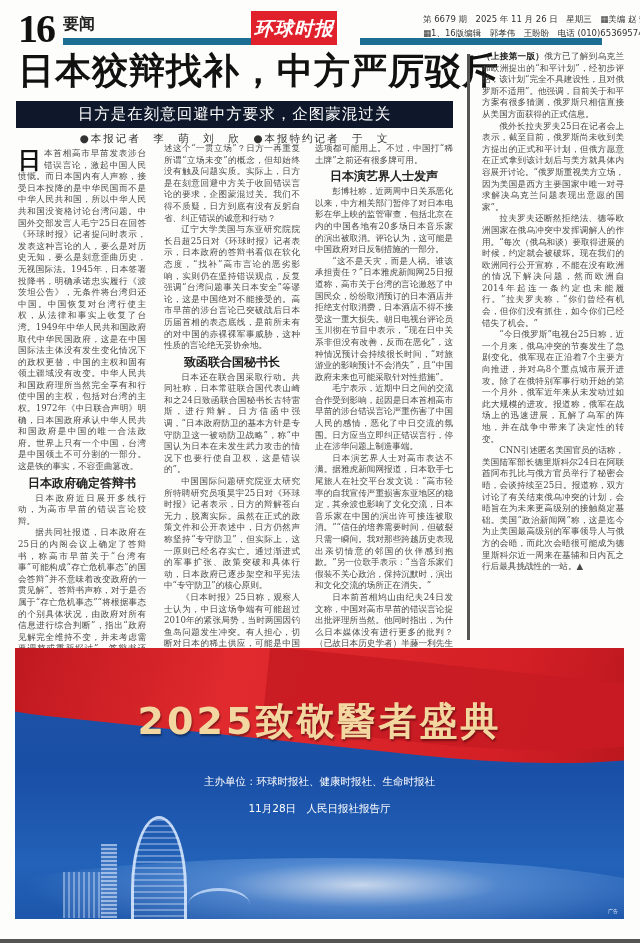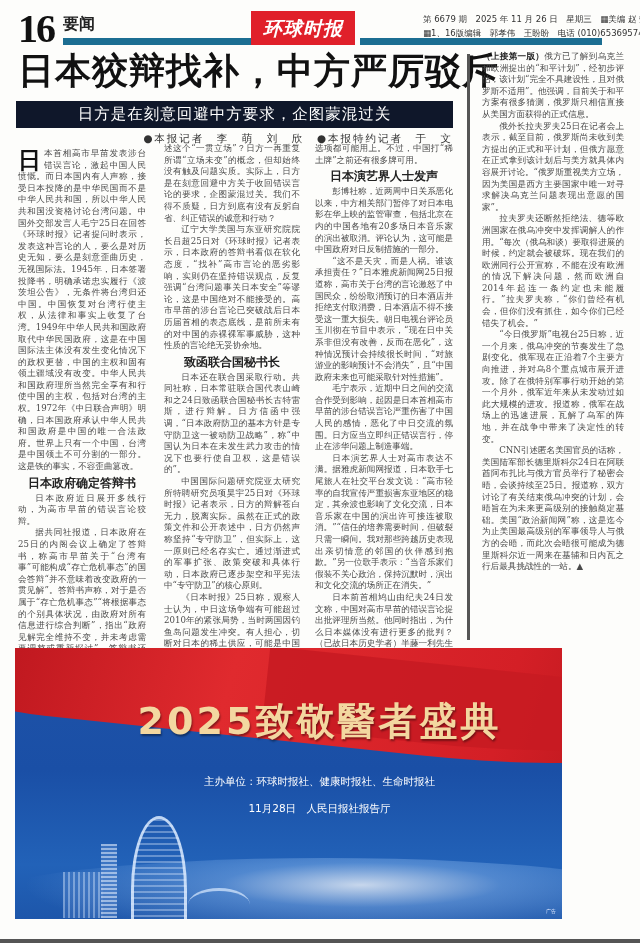--- a/index.html
+++ b/index.html
@@ -2,39 +2,39 @@
 <html><head>
 <meta charset="utf-8">
 <style>
   html, body { margin:0; padding:0; background:#fdfdfb; }
   body { width:640px; height:943px; position:relative; overflow:hidden; font-family:"DejaVu Serif","Liberation Serif",serif; color:#3a3a3a; }
   .masthead { position:absolute; left:0; top:0; width:640px; height:48px; }
   .page-num { position:absolute; left:18px; top:12px; font-family:"Liberation Serif","DejaVu Serif",serif; font-weight:bold; font-size:40px; line-height:34px; color:#111; letter-spacing:-2px; }
   .section { position:absolute; left:63px; top:14px; font-size:16px; color:#222; font-family:"DejaVu Serif",serif; font-weight:bold; }
   .rule-blue { position:absolute; left:63px; top:38px; width:240px; height:7px; background:#1c6e92; }
   .rule-blue2 { position:absolute; left:360px; top:38px; width:242px; height:7px; background:#1c6e92; }
-  .logo { position:absolute; left:251px; top:11px; width:104px; height:34px; background:#e0202a; color:#fff; font-family:"DejaVu Serif",serif; font-weight:bold; font-size:19px; line-height:34px; text-align:center; letter-spacing:1px; font-style:italic; }
+  .logo { position:absolute; left:251px; top:11px; width:86px; height:34px; background:#e0202a; color:#fff; font-family:"DejaVu Serif",serif; font-weight:bold; font-size:19px; line-height:34px; text-align:center; letter-spacing:1px; font-style:italic; }
   .meta1, .meta2 { position:absolute; left:423px; font-family:"DejaVu Sans",sans-serif; font-size:8.5px; color:#333; white-space:nowrap; }
   .meta1 { top:14px; }
   .meta2 { top:28px; }
   .headline { position:absolute; left:18px; top:51px; width:440px; font-family:"DejaVu Sans",sans-serif; font-weight:bold; font-size:36px; line-height:40px; color:#111; letter-spacing:1px; white-space:nowrap; }
   .subbar { position:absolute; left:16px; top:101px; width:437px; height:27px; background:#0f172a; color:#fff; font-family:"DejaVu Sans",sans-serif; font-size:15.5px; line-height:27px; text-align:center; letter-spacing:1px; }
-  .byline { position:absolute; left:16px; top:132px; width:437px; text-align:right; font-size:10.5px; color:#333; letter-spacing:2px; }
+  .byline { position:absolute; left:16px; top:132px; width:437px; text-align:center; font-size:10.5px; color:#333; letter-spacing:2px; }
   .col { position:absolute; top:148px; font-size:8.6px; line-height:11.6px; color:#4a4a4a; text-align:justify; }
   .col p { margin:0; text-indent:2em; }
   .col p.noindent { text-indent:0; }
   .col1 { left:18px; width:128px; }
   .col2 { left:164px; width:136px; top:143px; }
   .col3 { left:315px; width:138px; top:143px; }
   .col4 { left:482px; width:142px; top:51px; }
   .dropcap { float:left; font-family:"DejaVu Sans",sans-serif; font-weight:bold; font-size:23px; line-height:22px; margin:1px 3px 0 0; color:#111; }
   .subhead { font-family:"DejaVu Sans",sans-serif; font-weight:bold; font-size:12px; line-height:20px; text-align:center; color:#222; margin:3px 0 2px; text-indent:0 !important; }
   .vrule { position:absolute; left:467px; top:54px; width:3px; height:586px; background:#555; }
   .bold-lead { font-weight:bold; color:#222; }
-  .ad { position:absolute; left:15px; top:648px; width:547px; height:271px; overflow:hidden;
+  .ad { position:absolute; left:15px; top:648px; width:609px; height:271px; overflow:hidden;
         background:linear-gradient(180deg,#1f53a8 0%,#1a4fa6 45%,#2262b8 80%,#1d56aa 100%); }
   .ad-red { position:absolute; left:-40px; top:-60px; width:760px; height:160px; background:linear-gradient(100deg,#b8141c 0%,#e02a2e 35%,#d41f26 70%,#a81218 100%); transform:rotate(6deg); border-radius:0 0 40% 10%; }
   .ad-red2 { position:absolute; left:250px; top:20px; width:420px; height:80px; background:#c81b22; transform:rotate(6deg); opacity:.9; border-radius:0 0 60% 0; }
   .ad-title { position:absolute; left:0; top:48px; width:609px; text-align:center; font-family:"DejaVu Serif",serif; font-weight:bold; font-size:38px; color:#f3d7a0; letter-spacing:3px; text-shadow:1px 2px 2px rgba(0,0,0,.4); }
   .ad-title .year { font-family:"DejaVu Sans",sans-serif; }
   .ad-host { position:absolute; left:0; top:127px; width:609px; text-align:center; font-family:"DejaVu Sans",sans-serif; font-size:10.5px; color:#fff; }
   .ad-date { position:absolute; left:0; top:154px; width:609px; text-align:center; font-family:"DejaVu Sans",sans-serif; font-size:10.5px; color:#fff; }
   .ad-glow { position:absolute; left:-50px; top:210px; width:720px; height:90px; border-radius:50%; background:radial-gradient(ellipse at 55% 30%,rgba(255,255,255,.75) 0%,rgba(170,210,255,.35) 25%,rgba(40,90,170,0) 60%); }
   .ad-tower { position:absolute; left:116px; top:168px; width:50px; height:102px; border:3px solid rgba(220,235,255,.85); border-bottom:none; border-radius:50% 50% 0 0 / 70% 70% 0 0; background:repeating-linear-gradient(180deg,rgba(230,240,255,.35) 0 2px,rgba(0,0,0,0) 2px 6px); }
   .ad-bldg1 { position:absolute; left:86px; top:196px; width:16px; height:74px; background:repeating-linear-gradient(180deg,rgba(230,240,255,.6) 0 2px,rgba(120,160,220,.3) 2px 4px); }

